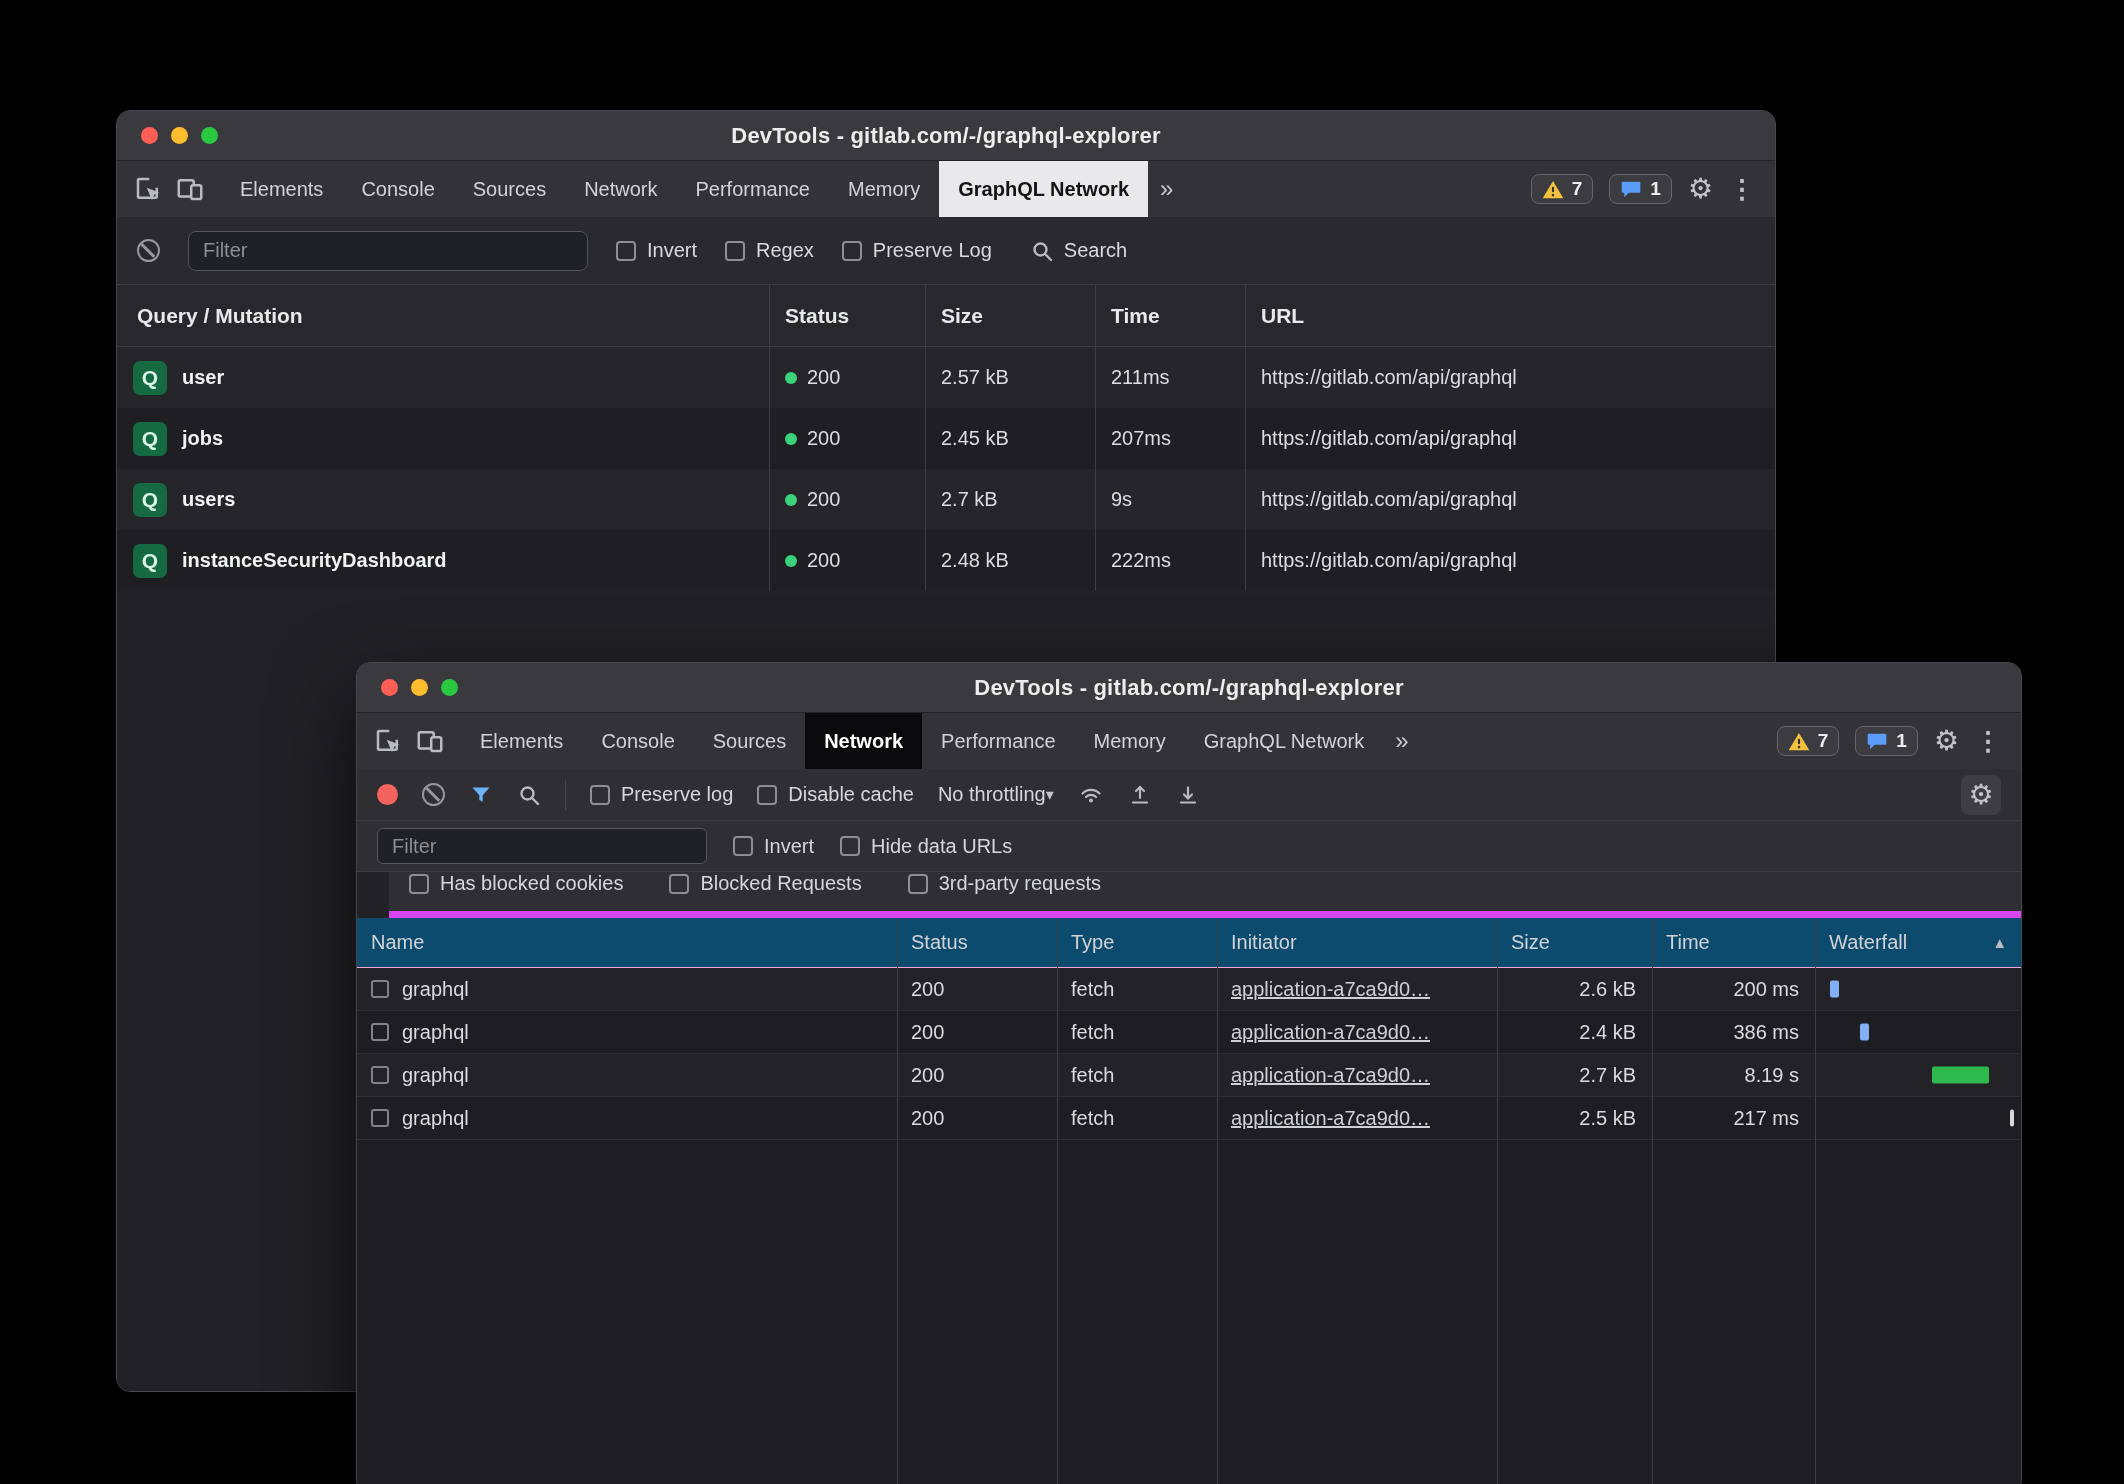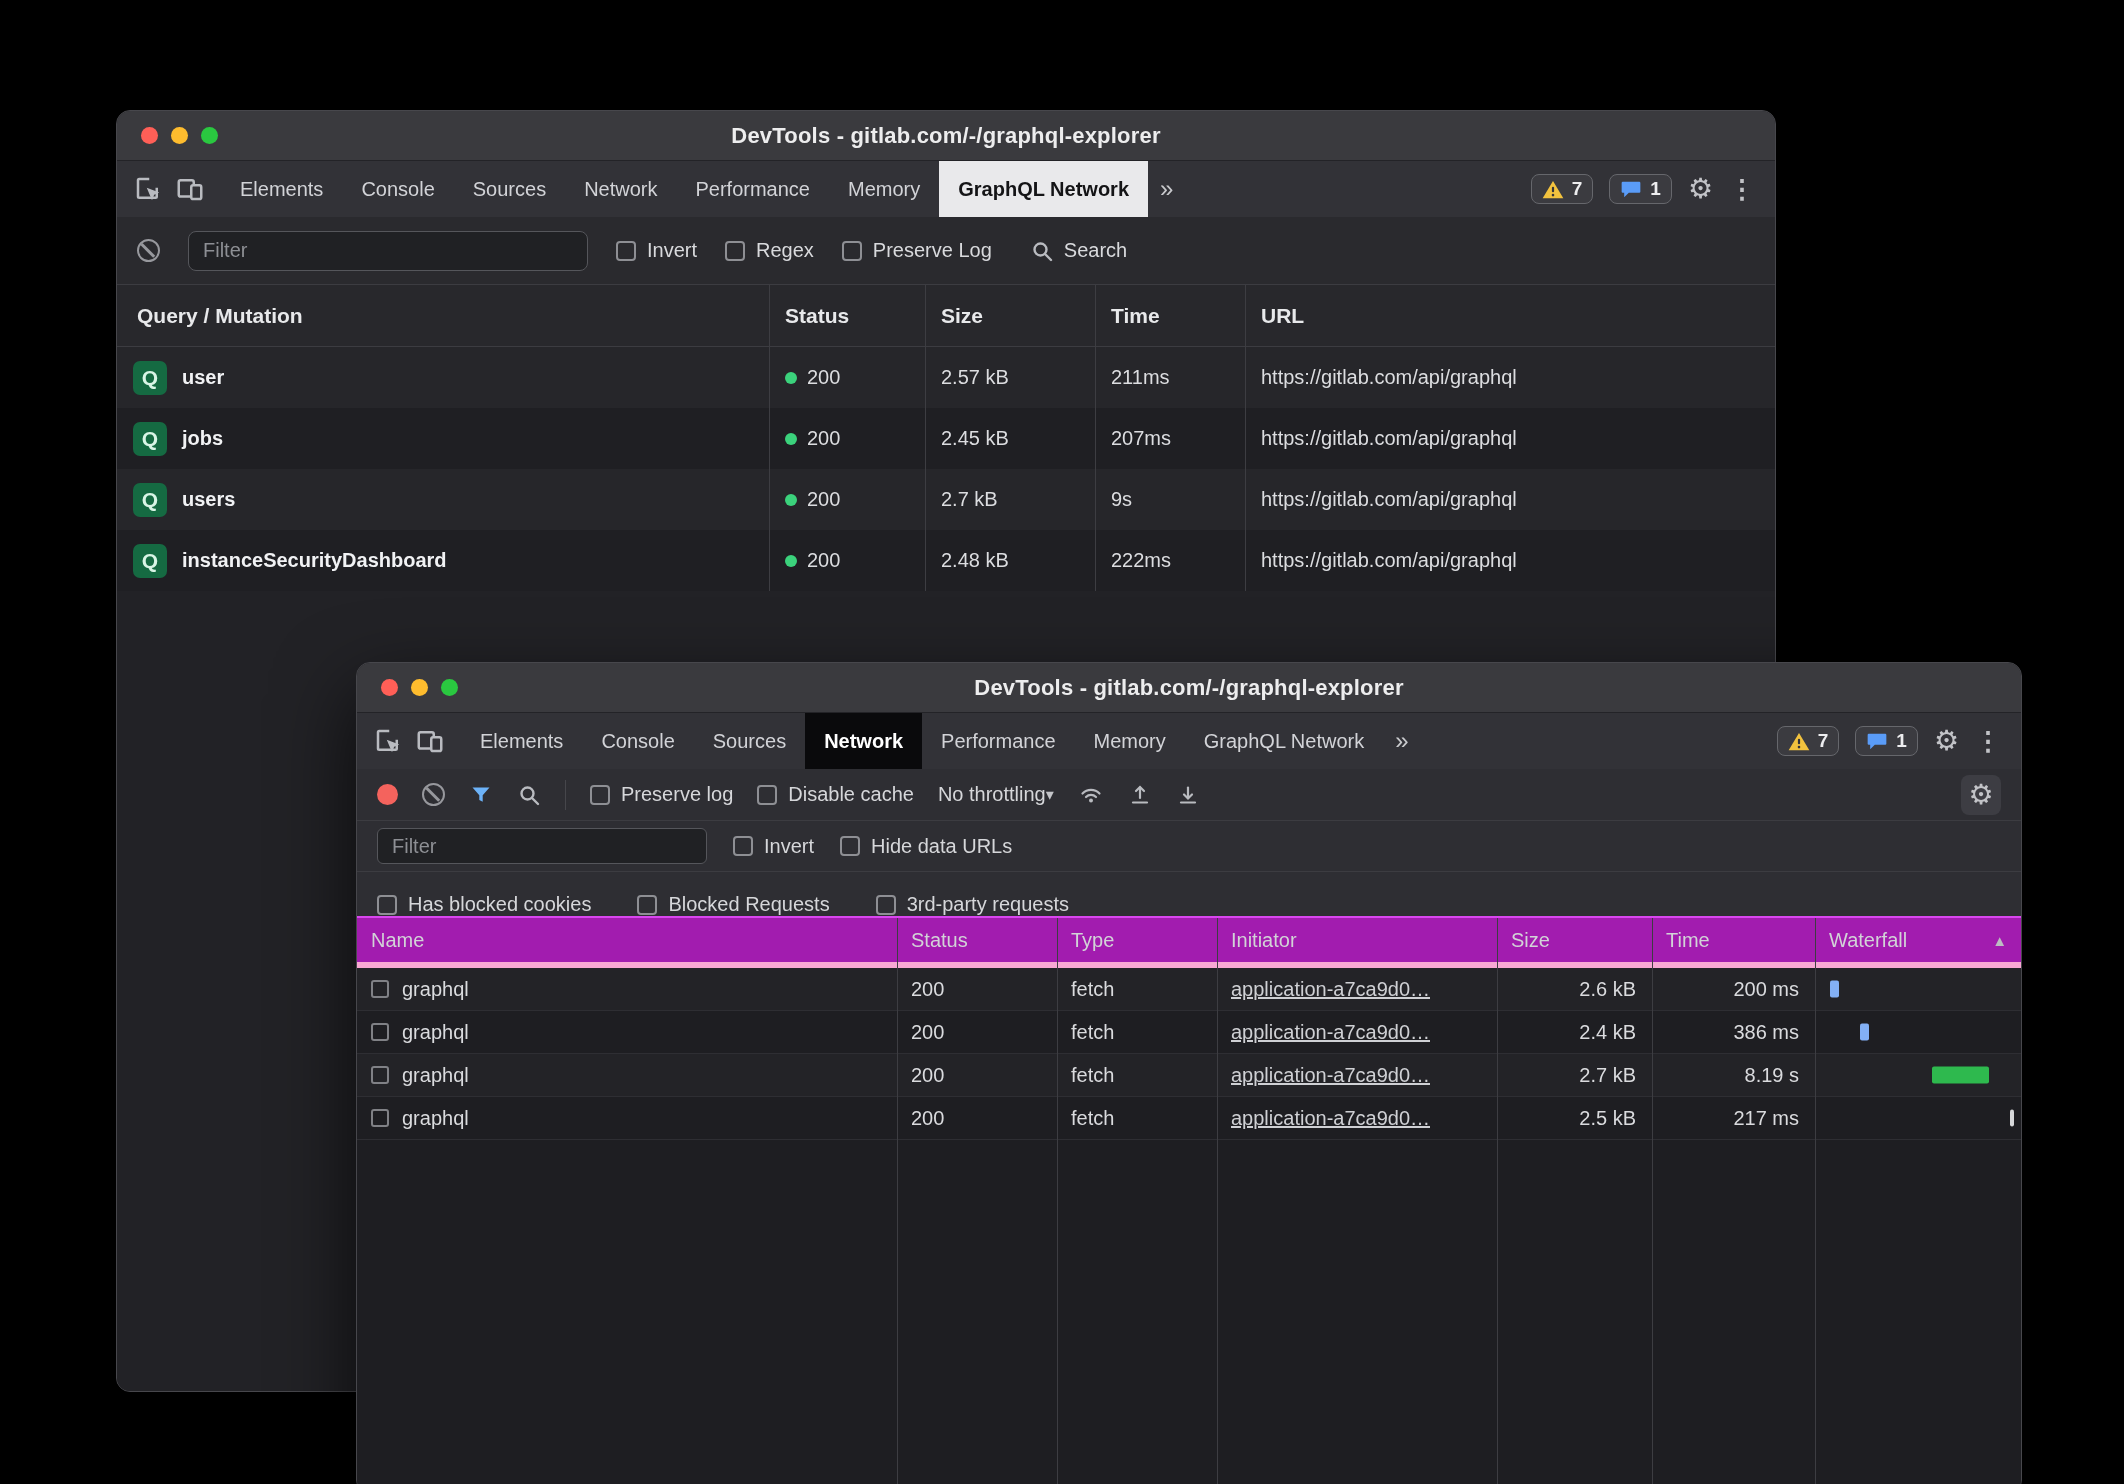--- a/index.html
+++ b/index.html
@@ -78,25 +78,25 @@
   .caret{font-size:16px;color:#c4c5c9;}
   .flex-spacer{flex:1;}
   .gear-box{width:40px;height:40px;border-radius:8px;background:#3d3d43;
     display:flex;align-items:center;justify-content:center;}
   .net-filterrow{flex:0 0 51px;background:#2e2e33;border-bottom:1px solid #3c3c41;
     display:flex;align-items:center;gap:26px;padding:0 20px;font-size:20px;color:#d6d7da;}
   .net-filter{width:330px;height:36px;border-radius:6px;}
   .chips{display:flex;align-items:center;gap:6px;}
   .chip{padding:5px 10px;border-radius:7px;color:#d6d7da;white-space:nowrap;}
   .chip.sel{background:#5a5c63;color:#fff;}
-  .net-optionsrow{flex:0 0 46px;background:#2e2e33;border-bottom:2px solid #d946ef;
-    display:flex;align-items:flex-end;gap:46px;padding:0 20px;font-size:20px;color:#d6d7da;}
+  .net-optionsrow{flex:0 0 46px;background:#2e2e33;border-bottom:7px solid #d946ef;
+    display:flex;align-items:flex-start;gap:46px;padding:0 20px;font-size:20px;color:#d6d7da;margin-left:32px;}
   .net-table{position:relative;flex:1;background:#1e1e22;overflow:hidden;}
   .net-head{display:grid;grid-template-columns:540px 160px 160px 280px 155px 163px 1fr;height:50px;
-    align-items:center;font-size:20px;color:#d2d3d7;background:#a21caf;border-bottom:6px solid #f9a8d4;}
+    align-items:center;font-size:20px;color:#d2d3d7;background:#0c4a6e;border-bottom:1px solid #f9a8d4;}
   .net-head > div{padding-left:14px;white-space:nowrap;}
   .net-head .wf-h{display:flex;align-items:center;justify-content:space-between;padding-right:14px;}
   .sort-arrow{font-size:15px;color:#bcbdc2;}
   .net-row{display:grid;grid-template-columns:540px 160px 160px 280px 155px 163px 1fr;height:43px;
     align-items:center;font-size:20px;color:#dadbde;border-bottom:1px solid #2e2e33;}
   .net-row.odd{background:#232327;}
   .net-row.even{background:#1e1e22;}
   .net-row > div{padding-left:14px;overflow:hidden;white-space:nowrap;display:flex;align-items:center;}
   .name-cell{gap:13px;}
   .rcbox{width:18px;height:18px;border:2px solid #808186;border-radius:3px;flex:0 0 auto;}

